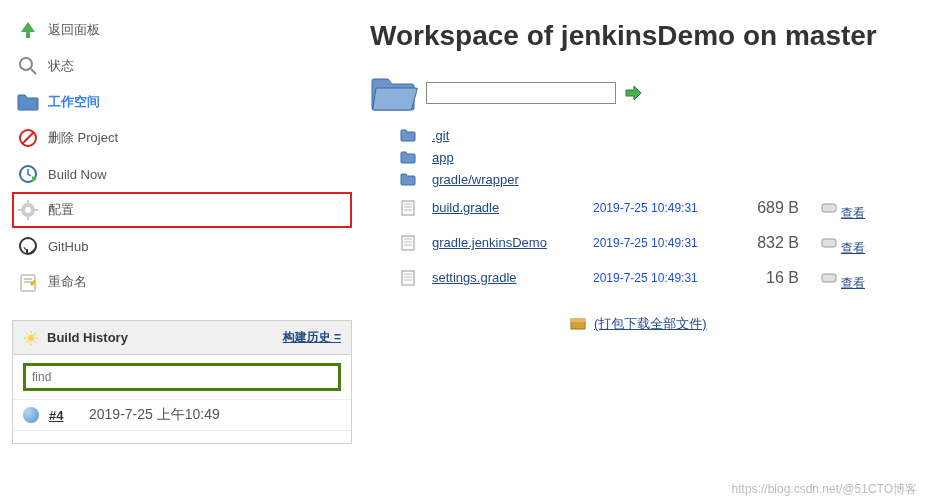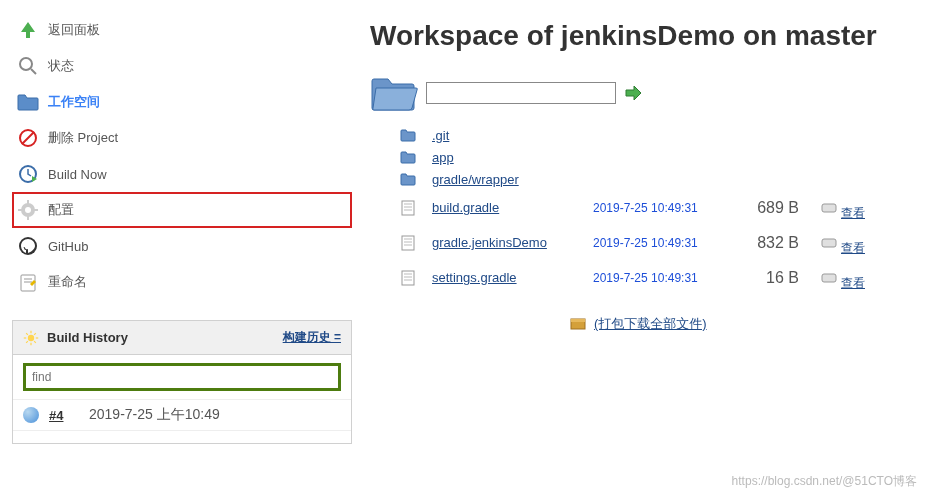--- a/index.html
+++ b/index.html
@@ -34,21 +34,21 @@
     .file-row { display: flex; align-items: center; padding: 3px 0; gap: 16px; }
     .file-icon { width: 16px; height: 16px; flex-shrink: 0; }
     .file-name { color: #204a87; text-decoration: underline; width: 145px; }
     .file-date { color: #1d4ed8; width: 140px; font-size: 12px; }
     .file-size { color: #555; width: 50px; text-align: right; font-size: 16px; margin-right: 6px; }
     .file-view { display: flex; align-items: center; gap: 4px; }
     .file-view a { color: #204a87; text-decoration: underline; font-size: 12px; margin-top: 12px; }
     .download-all { text-align: center; margin-top: 20px; }
     .download-all a { color: #204a87; text-decoration: underline; }
     .download-all .pkg-icon { display: inline-block; vertical-align: middle; margin-right: 4px; }
-    .watermark { position: absolute; bottom: 14px; right: 10px; color: #bbb; font-size: 12px; }
+    .watermark { position: absolute; bottom: 6px; right: 10px; color: #bbb; font-size: 12px; }
   </style>
 </head>
 <body>
 
 <div class="layout">
   <div class="sidebar">
 
     <div class="side-item">
       <span class="icon">
         <svg width="20" height="20" viewBox="0 0 20 20">

